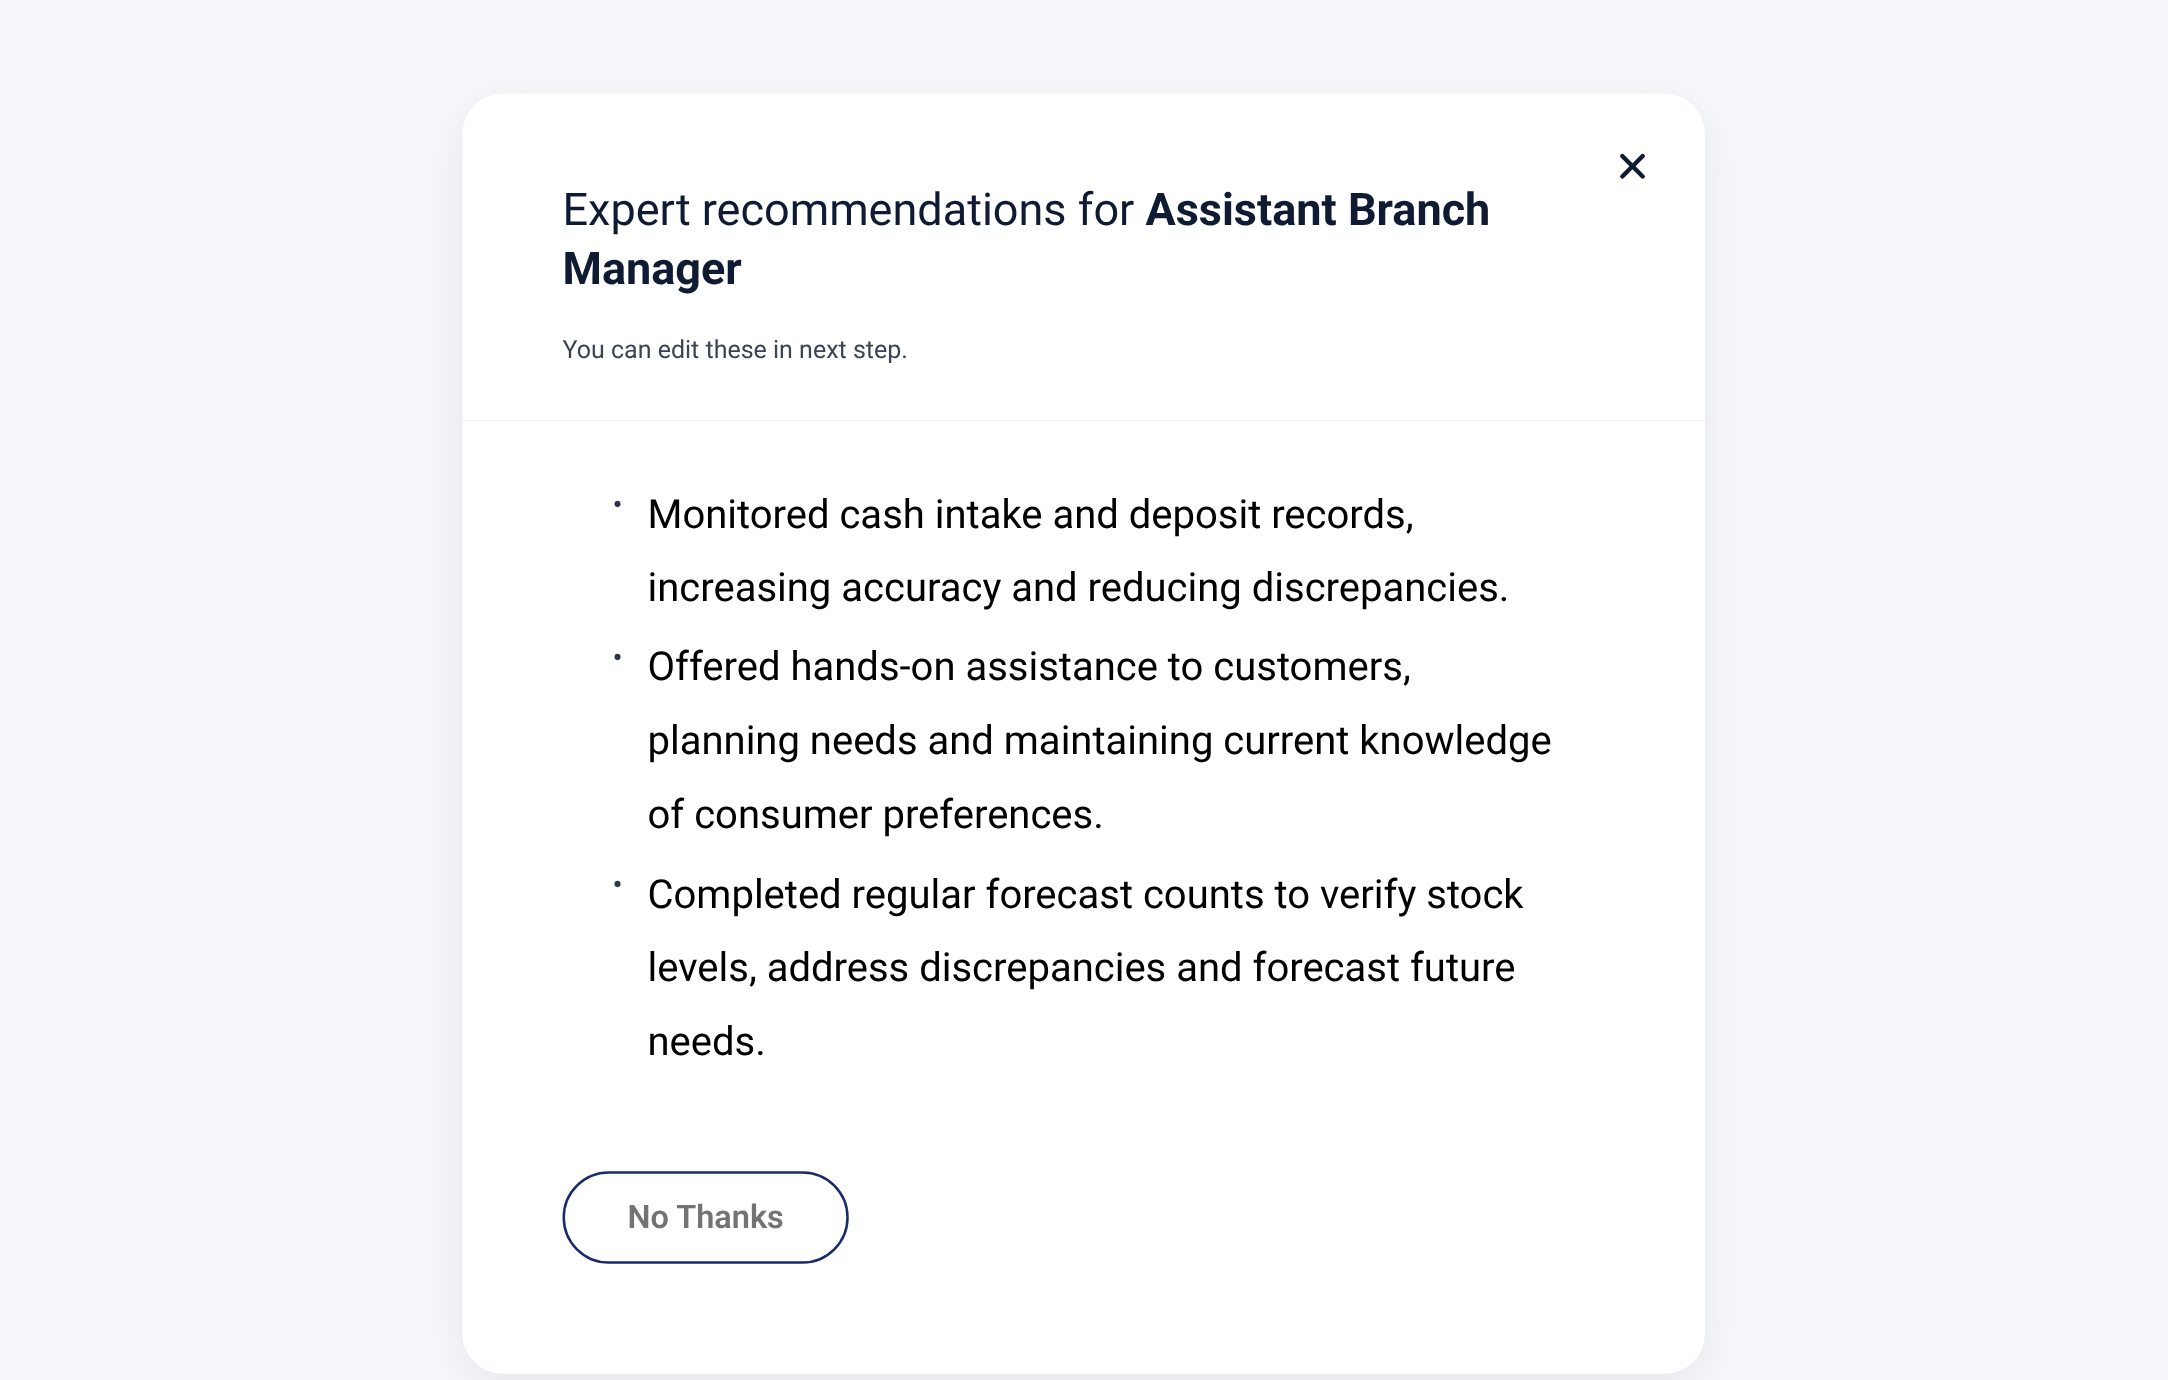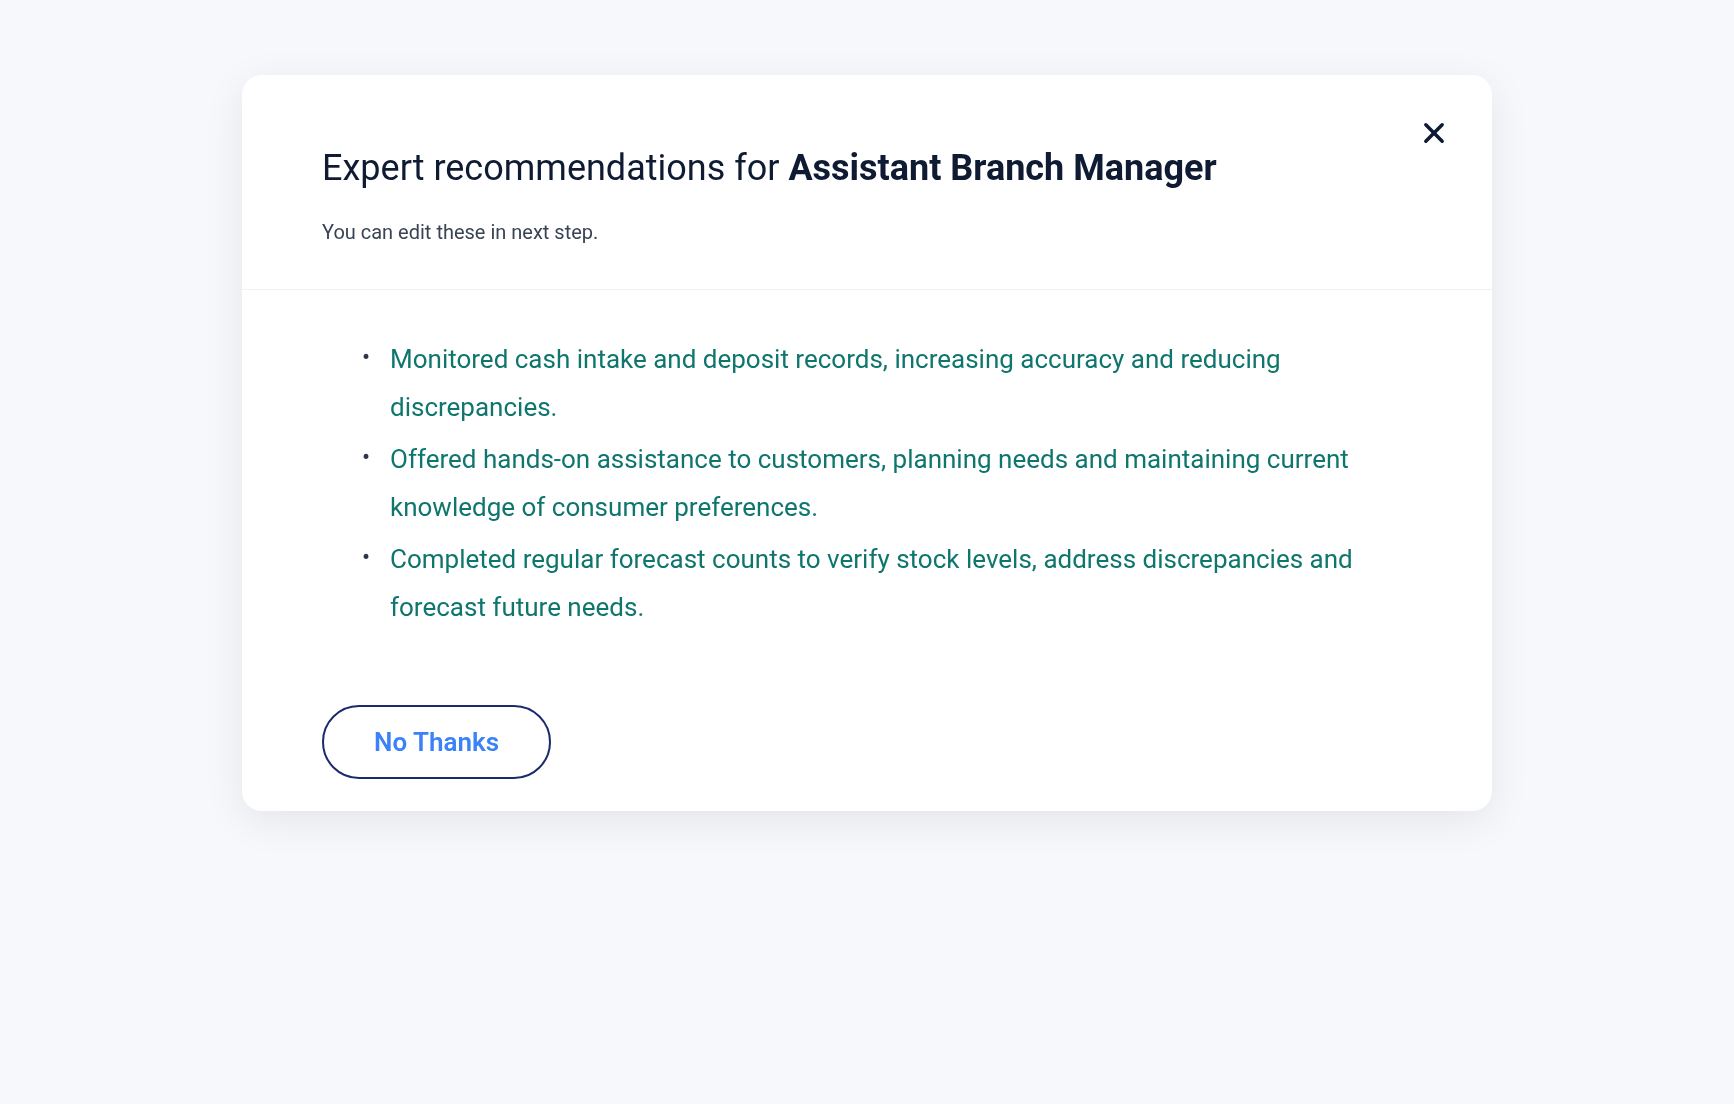--- a/index.html
+++ b/index.html
@@ -13,26 +13,26 @@
       background-color: #f6f8fb;
       width: 1734px;
       height: 1104px;
       display: flex;
       justify-content: center;
       align-items: flex-start;
       padding-top: 75px;
     }
     
     .modal {
-      width: 1250px;
+      width: 994px;
       background-color: #ffffff;
-      border-radius: 20px;
+      border-radius: 32px;
       box-shadow: 0 10px 40px rgba(0, 0, 0, 0.08);
       position: relative;
-      padding-bottom: 32px;
+      padding-bottom: 88px;
     }
     
     .close-button {
       position: absolute;
       top: 40px;
       right: 40px;
       width: 36px;
       height: 36px;
       background: none;
       border: none;
@@ -74,23 +74,23 @@
       padding: 45px 120px 45px 120px;
     }
     
     .recommendation-list {
       list-style: none;
     }
     
     .recommendation-item {
       position: relative;
       padding-left: 28px;
-      font-size: 26px;
+      font-size: 32px;
       line-height: 1.85;
-      color: #0f766e;
+      color: #000000;
       margin-bottom: 4px;
     }
     
     .recommendation-item::before {
       content: "•";
       position: absolute;
       left: 0;
       top: 0;
       color: #2d3548;
       font-size: 24px;
@@ -99,21 +99,21 @@
     .modal-footer {
       padding: 25px 80px 0 80px;
       display: flex;
       justify-content: space-between;
       align-items: center;
     }
     
     .btn-secondary {
       background-color: #ffffff;
       border: 2px solid #1a2b6b;
-      color: #3b82f6;
+      color: #737373;
       font-size: 26px;
       font-weight: 600;
       padding: 20px 50px;
       border-radius: 50px;
       cursor: pointer;
       font-family: inherit;
     }
     
     .btn-primary {
       background-color: #fdbf3b;

